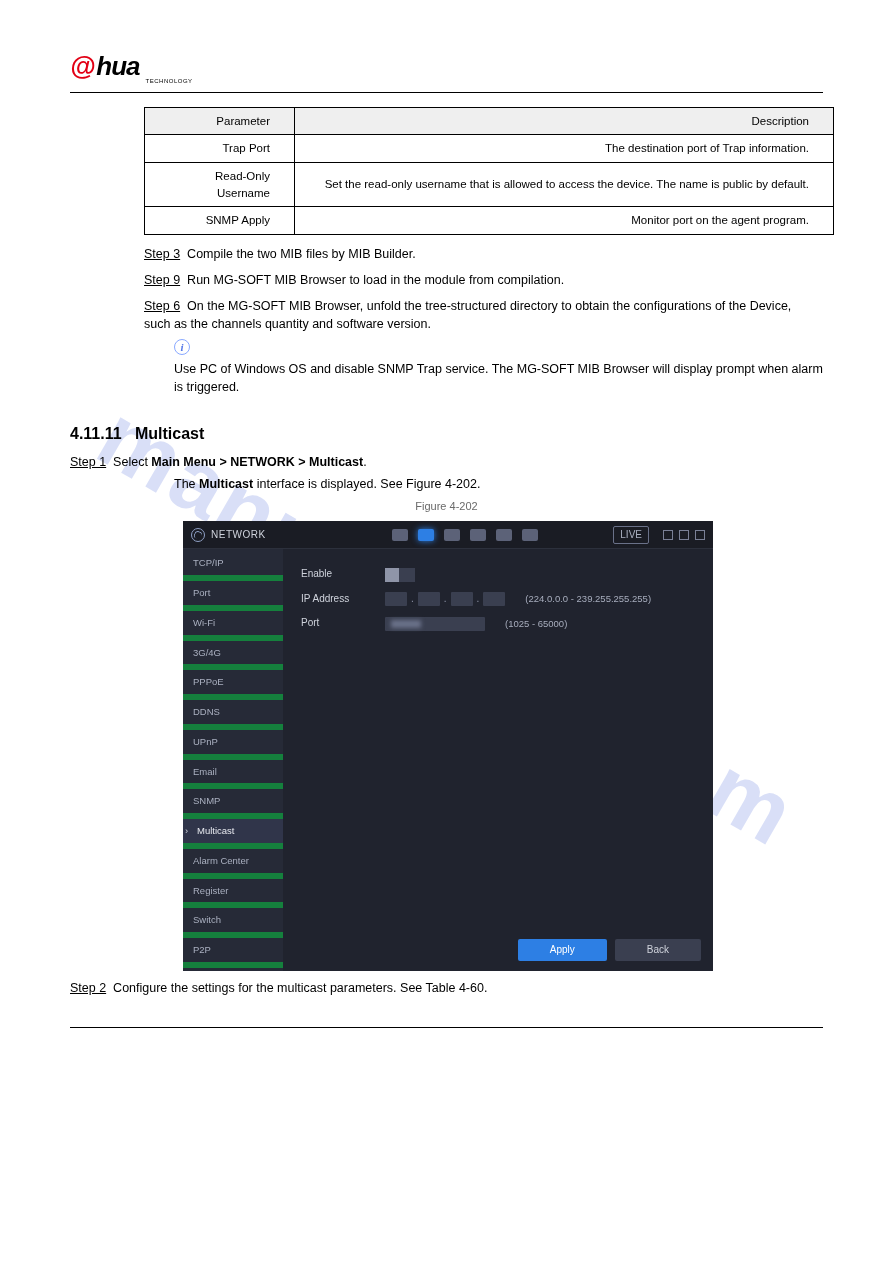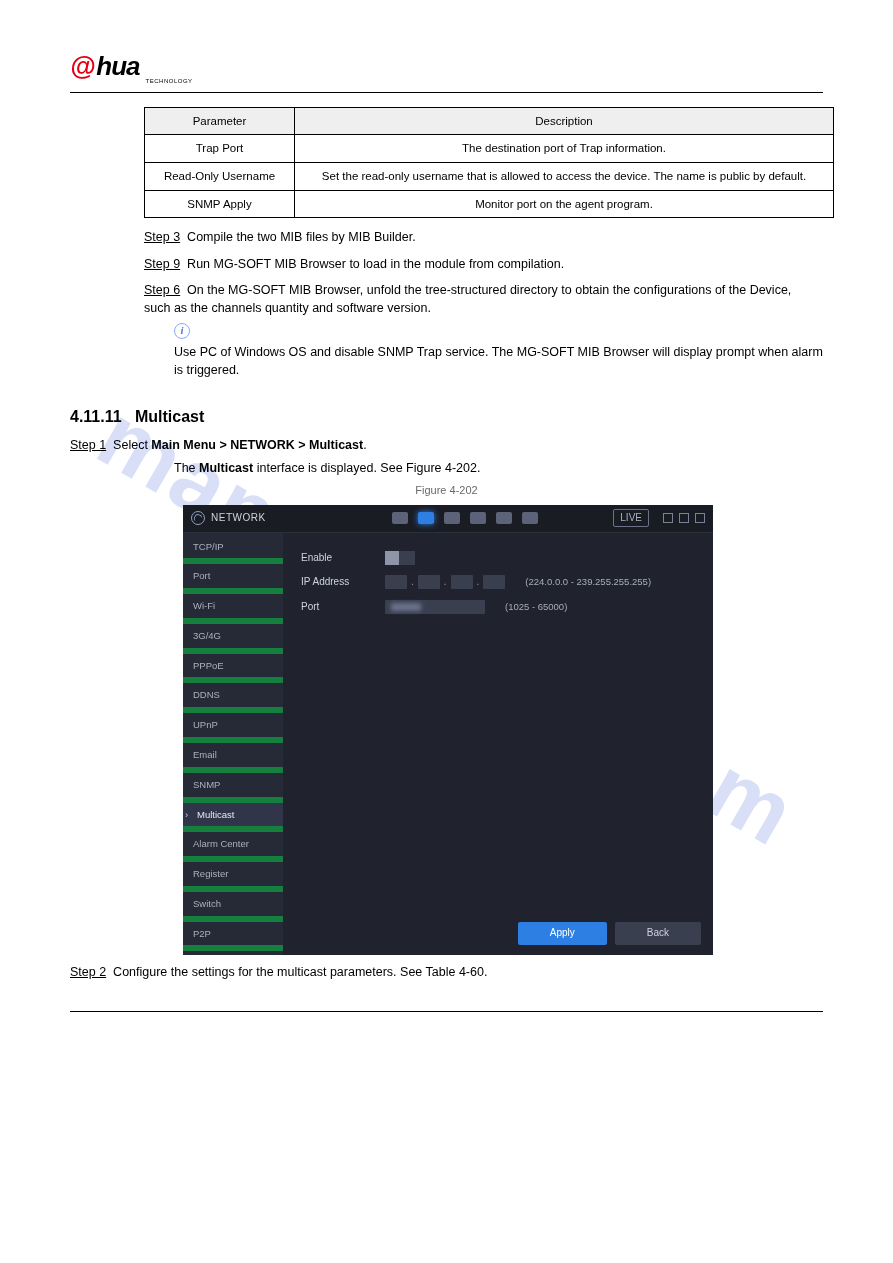--- a/index.html
+++ b/index.html
@@ -70,22 +70,22 @@
   }
   
   .param-table {
     border-collapse: collapse;
     width: 690px;
     margin-left: 74px;
     font-size: 11.5px;
   }
   .param-table th, .param-table td {
     border: 1px solid #000;
-    padding: 5px 12px;
-    text-align: center;
+    padding: 5px 24px;
+    text-align: right;
     vertical-align: middle;
   }
   .param-table th {
     background: #efefef;
     font-weight: 400;
   }
   .param-table td.col-param {
     width: 150px;
   }
   

